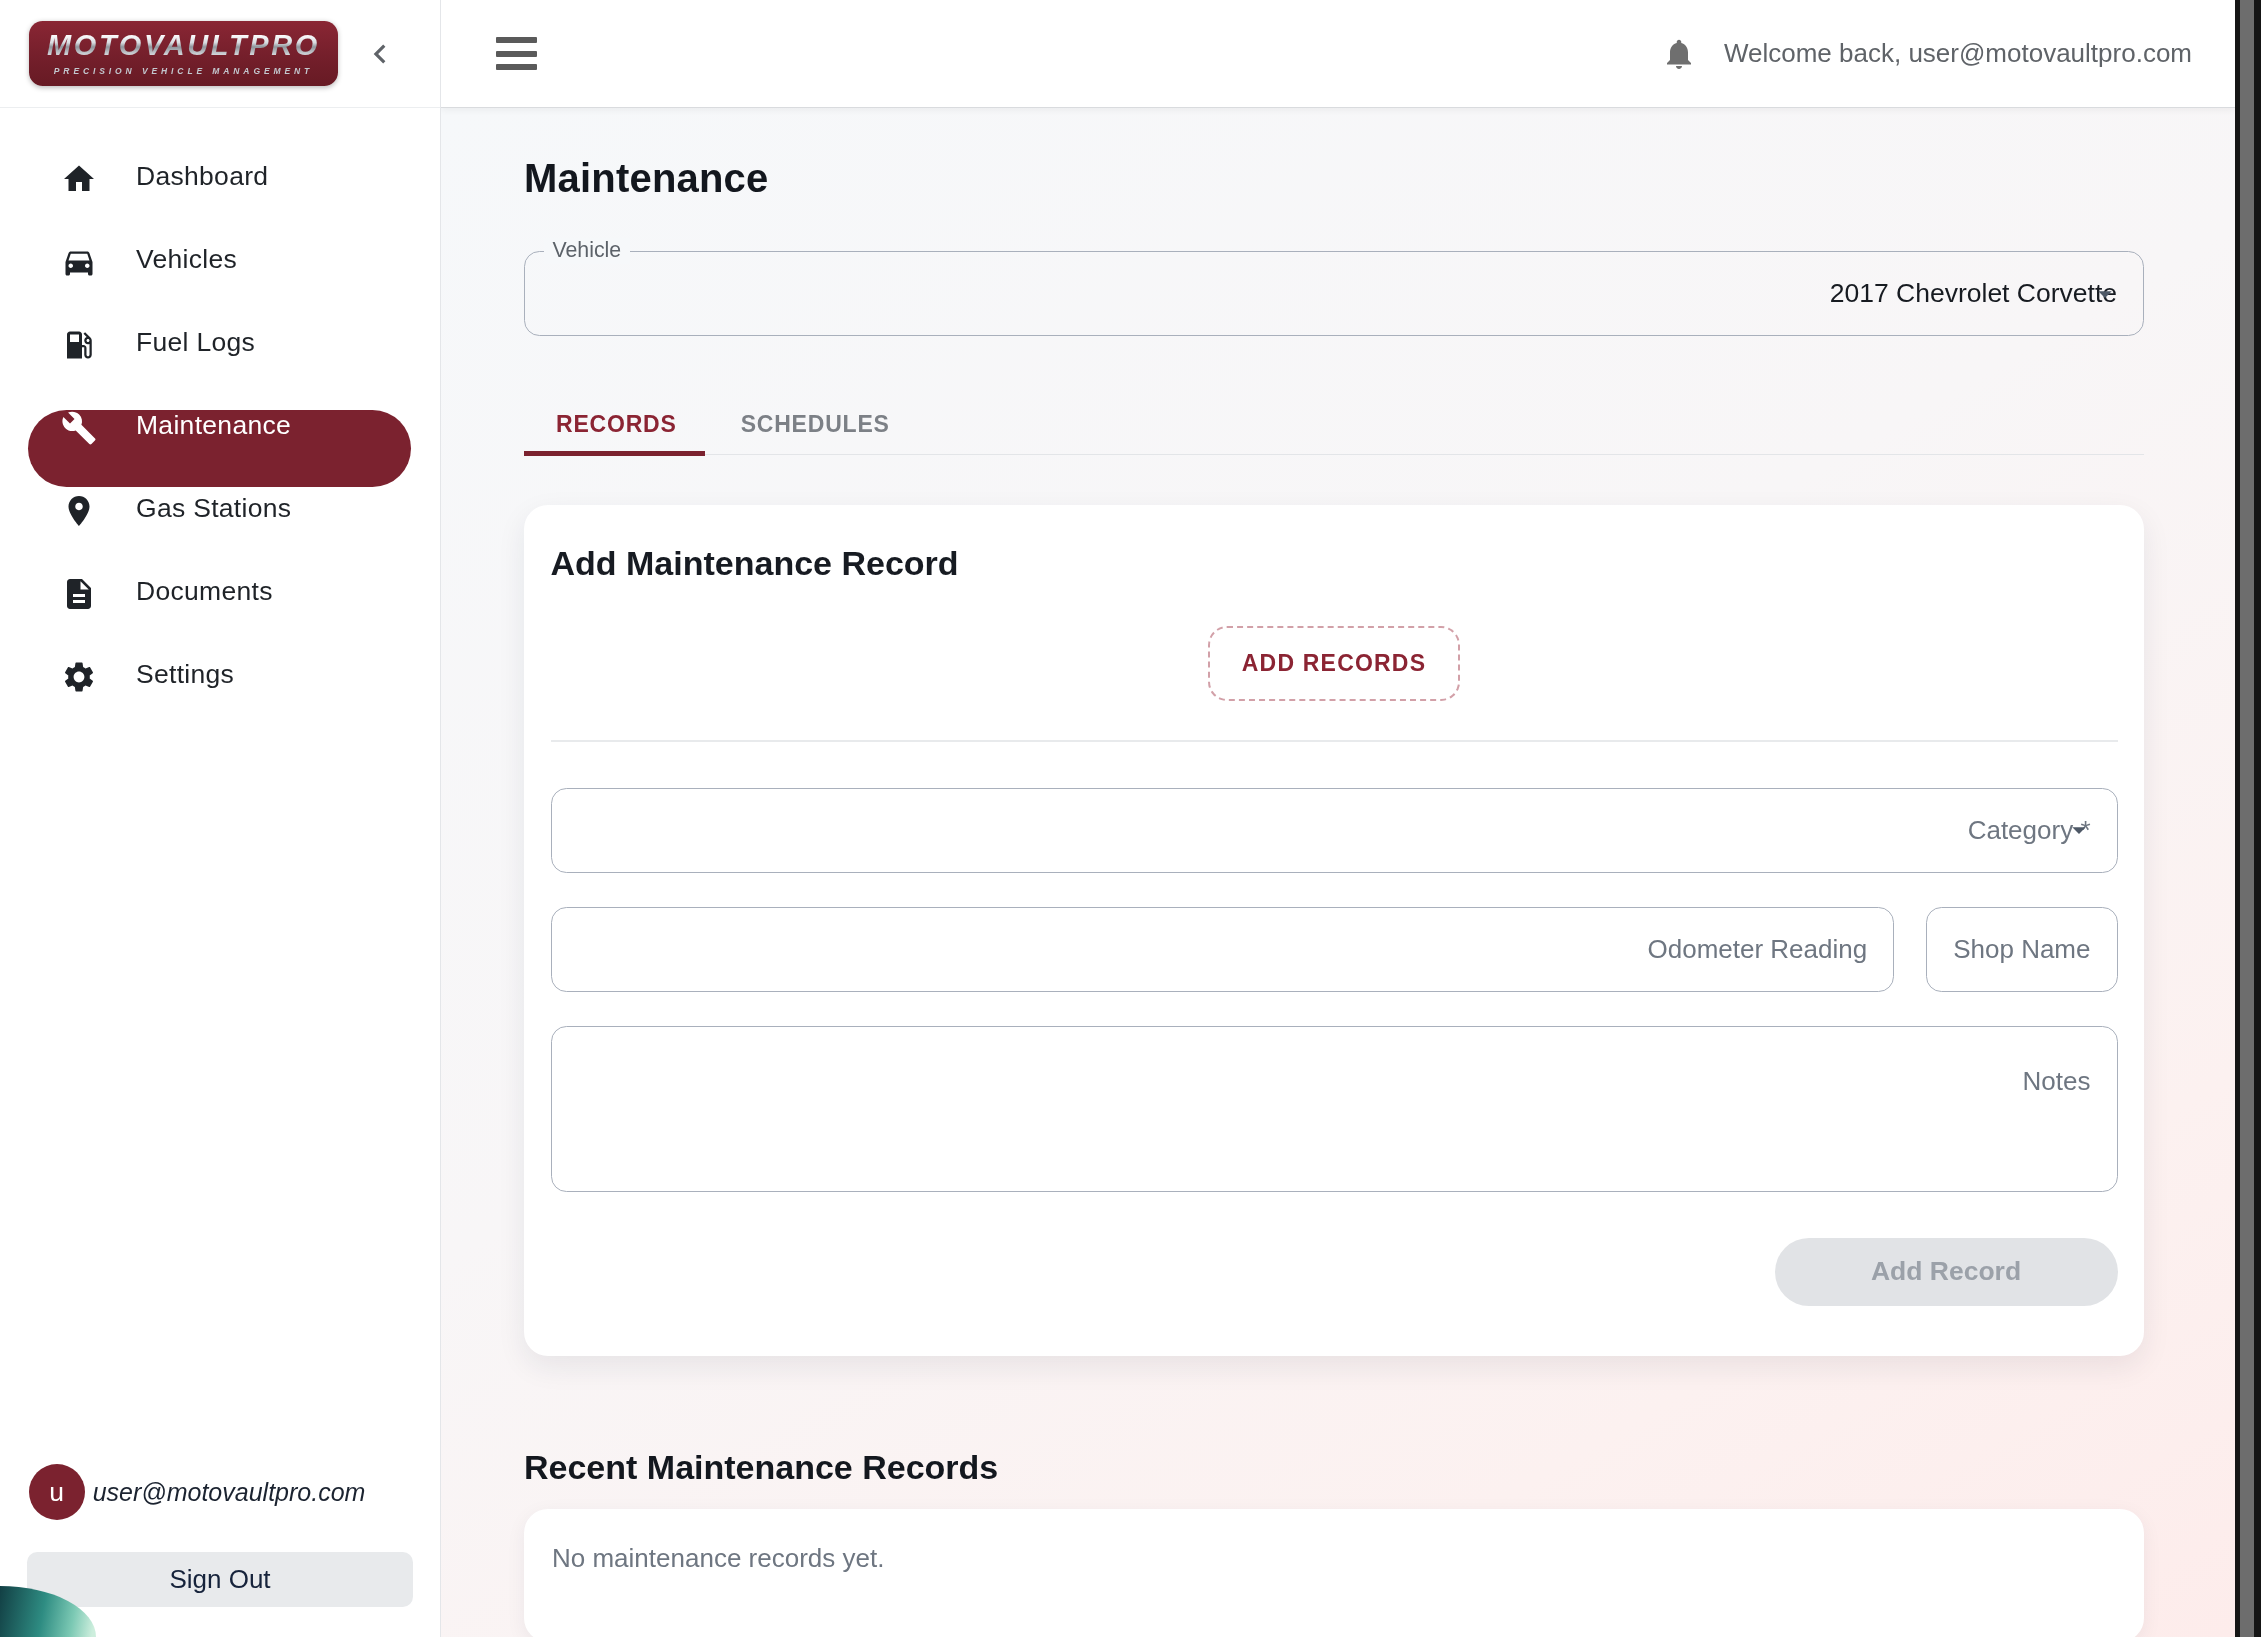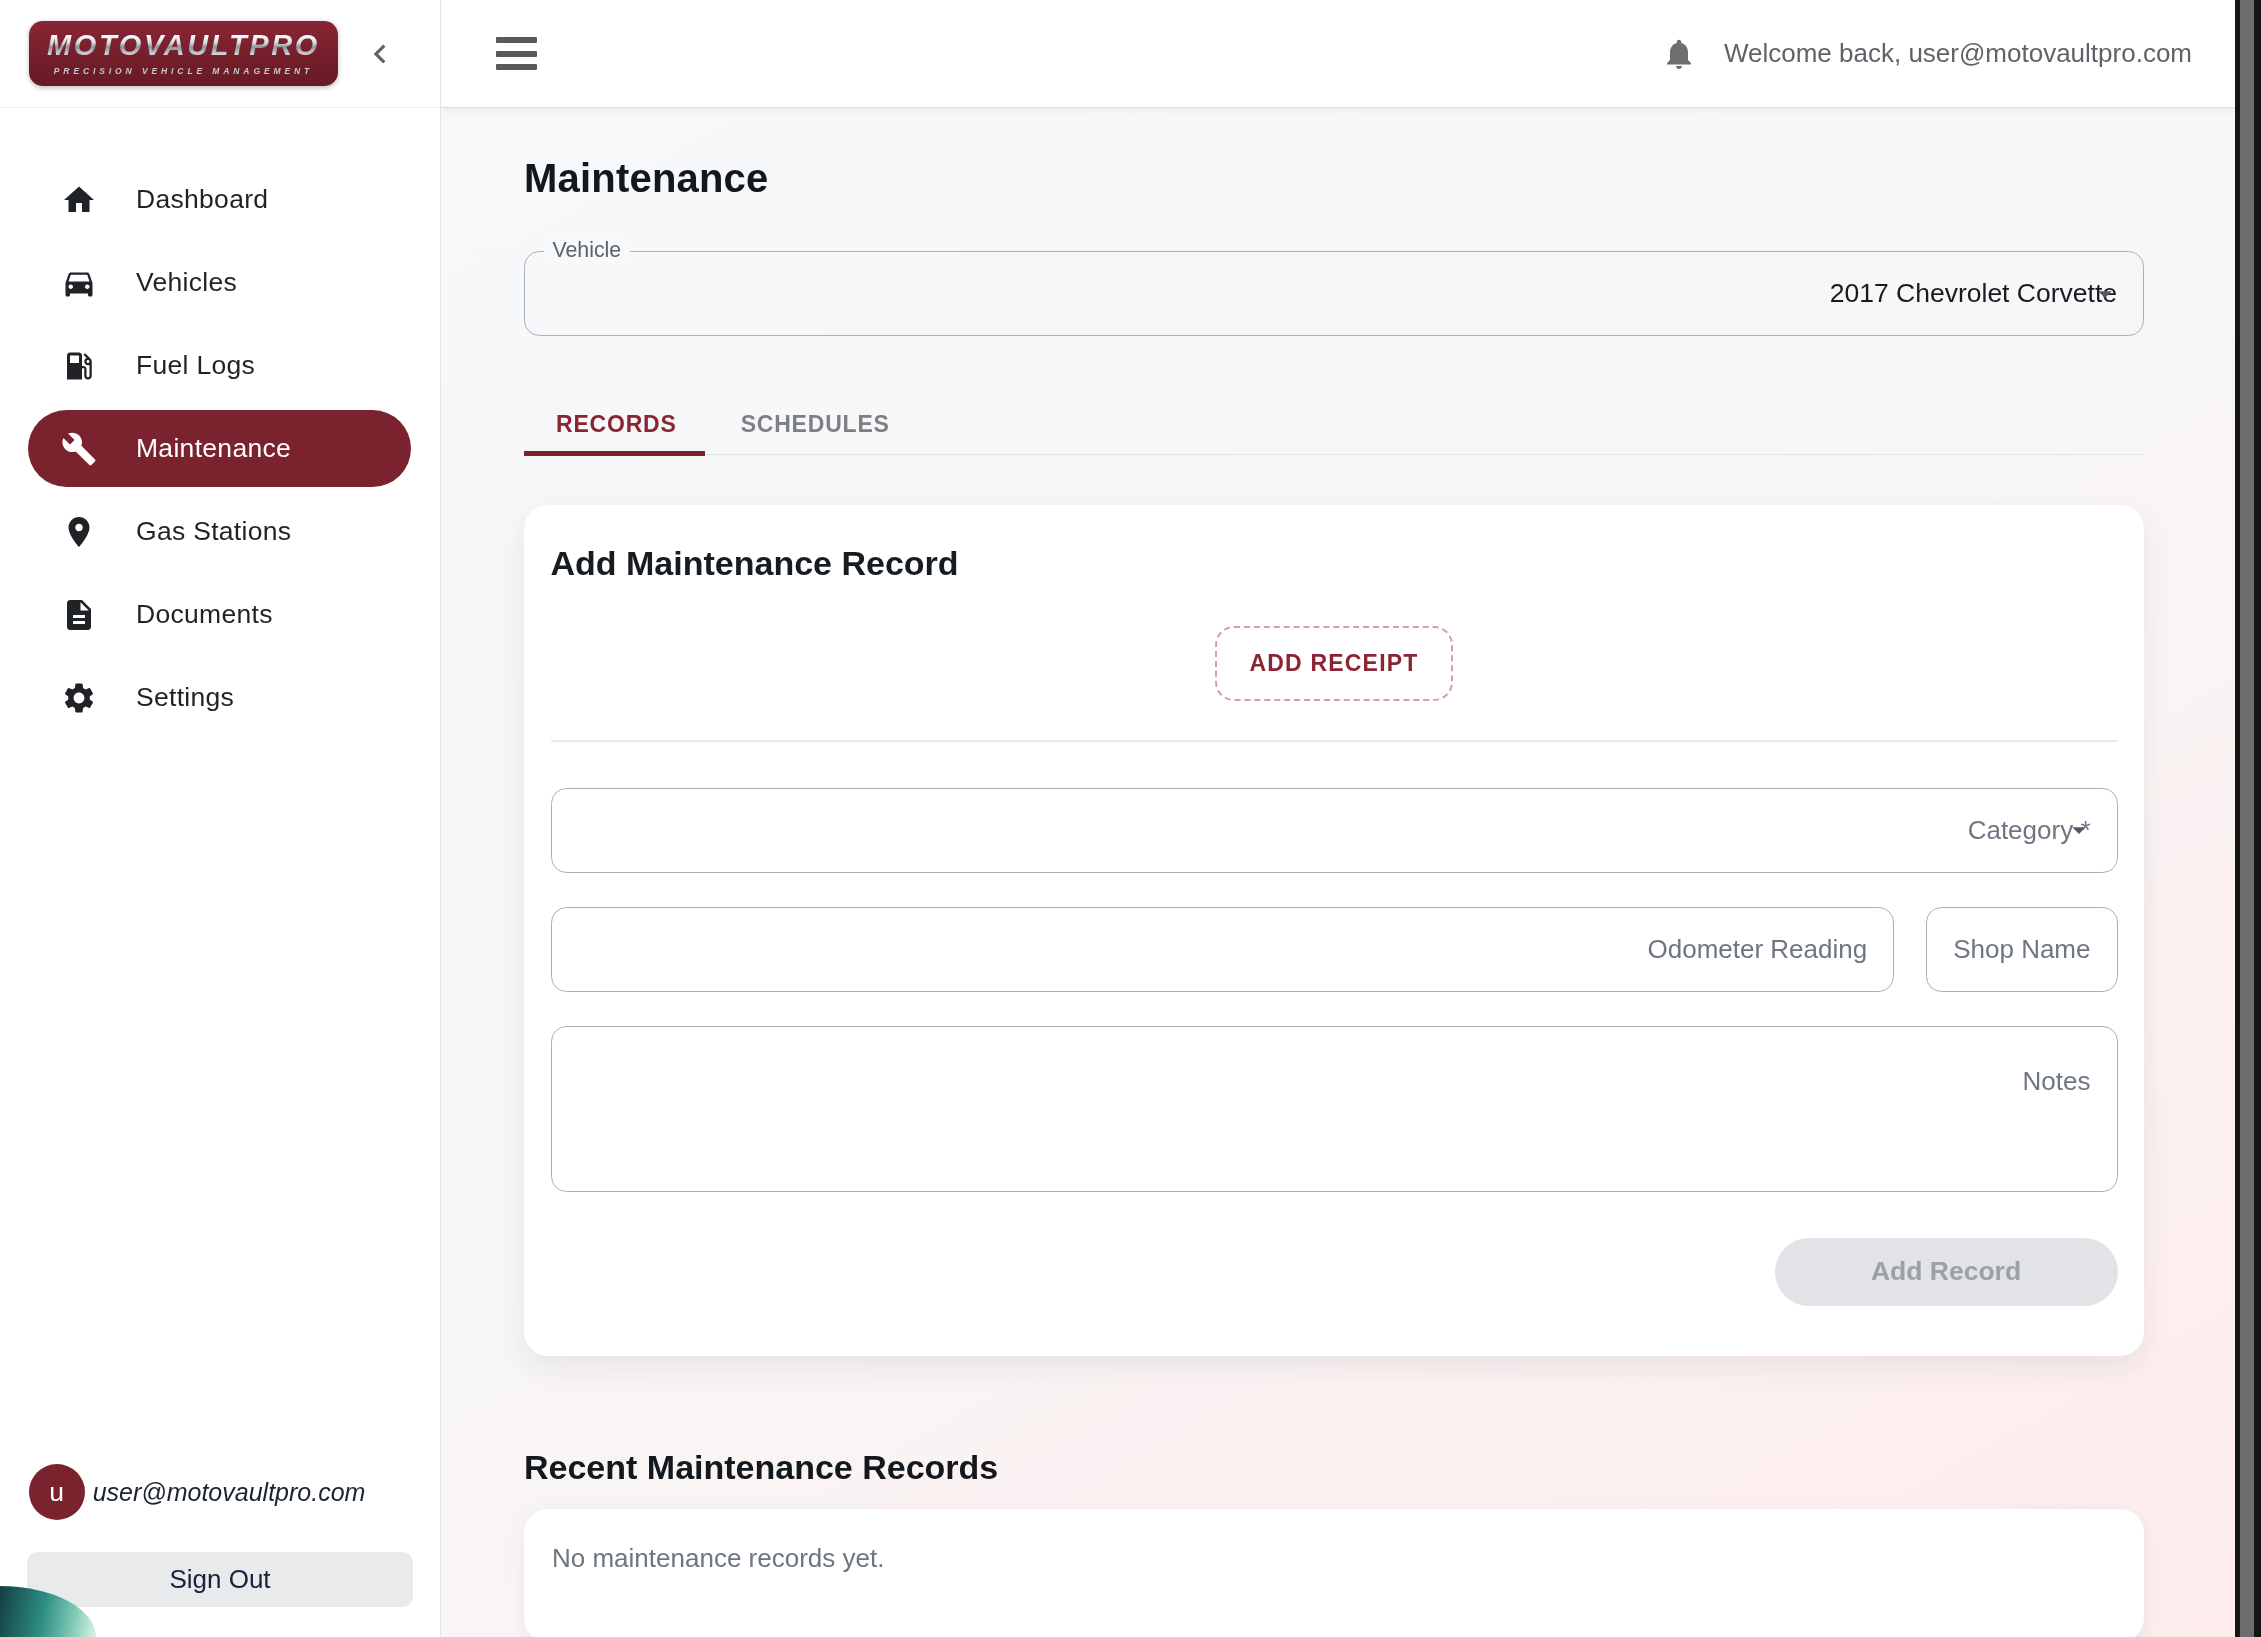--- a/index.html
+++ b/index.html
@@ -16,21 +16,21 @@
   .sidebar-header { height:108px; display:flex; align-items:center; justify-content:space-between; padding:0 36px 0 29px; border-bottom:1.7px solid #eceef0; }
   .logo { width:309px; height:65px; background:linear-gradient(180deg,#8a2634 0%,#741f2b 55%,#671a24 100%); border-radius:13.7px; display:flex; flex-direction:column; align-items:center; justify-content:center; box-shadow:0 1.7px 5.1px rgba(0,0,0,0.25); }
   .logo-title { font-size:29px; font-weight:800; font-style:italic; letter-spacing:2.6px; line-height:1;
     background:linear-gradient(180deg,#ffffff 12%,#d9dce1 40%,#8f949b 55%,#eceef2 92%);
     -webkit-background-clip:text; background-clip:text; color:transparent; }
   .logo-sub { font-size:8.5px; font-weight:700; font-style:italic; letter-spacing:3.9px; color:#c3c8cf; margin-top:5.1px; }
   .collapse-btn { width:48px; height:48px; display:flex; align-items:center; justify-content:center; background:none; border:none; cursor:pointer; }
   .collapse-btn svg { width:38px; height:38px; fill:#5f6368; }
 
   .nav { padding-top:53px; flex:1; }
-  .nav-item { height:77px; margin:0 29px 6px 28px; display:flex; align-items:center; padding-left:33px; border-radius:39px; color:#1f2328; font-size:26.5px; font-weight:500; cursor:pointer; }
+  .nav-item { height:77px; margin:0 29px 6px 28px; display:flex; align-items:flex-start; padding-left:33px; border-radius:39px; color:#1f2328; font-size:26.5px; font-weight:500; cursor:pointer; }
   .nav-item svg { width:36px; height:36px; fill:#1f2328; flex:none; }
   .nav-label { margin-left:39px; letter-spacing:0.3px; }
   .nav-item.active { background:#7b222f; color:#ffffff; }
   .nav-item.active svg { fill:#ffffff; }
 
   .user-area { padding:0 27px 31px; }
   .user-row { display:flex; align-items:center; margin-bottom:32px; padding-left:1.7px; }
   .avatar { width:56px; height:56px; border-radius:50%; background:#7b222f; color:#fff; font-size:26.5px; display:flex; align-items:center; justify-content:center; flex:none; }
   .user-email { margin-left:8px; font-size:25px; color:#1b2330;font-style:italic; }
   .signout { display:block; width:100%; height:55px; background:#e8eaec; border:none; border-radius:10.2px; font-size:26px; color:#16233b; font-weight:500; font-family:inherit; cursor:pointer; }
@@ -212,21 +212,21 @@
       <div class="tabs">
         <button class="tab active">RECORDS</button>
         <button class="tab">SCHEDULES</button>
         <div class="tab-indicator"></div>
       </div>
 
       <section class="card">
         <h2 class="card-title">Add Maintenance Record</h2>
 
         <div class="receipt-row">
-          <button class="add-receipt">ADD RECEIPT</button>
+          <button class="add-receipt">ADD RECORDS</button>
         </div>
 
         <div class="divider"></div>
 
         <div class="form-grid">
 
           <div class="ofield infield full">
             <span class="fplaceholder">Category *</span>
             <span class="arrow">
               <svg viewBox="0 0 24 24">

